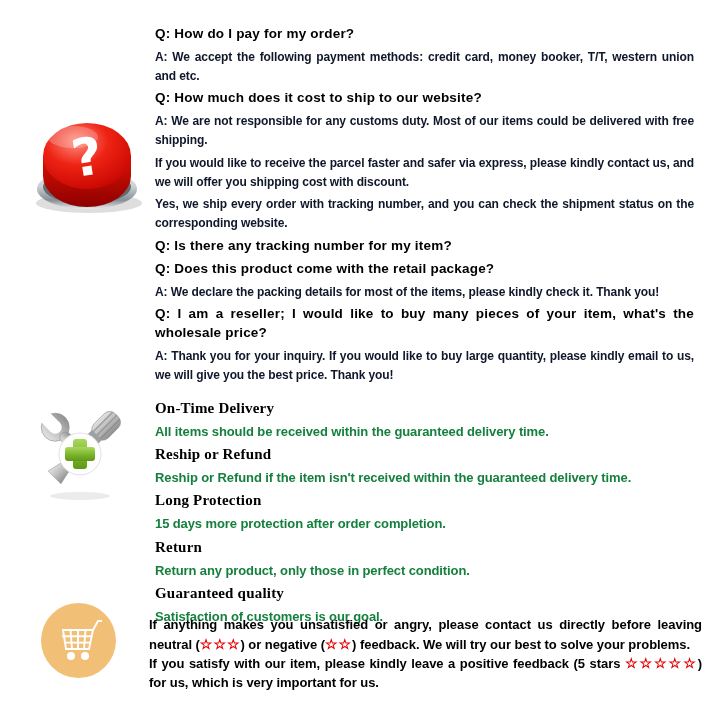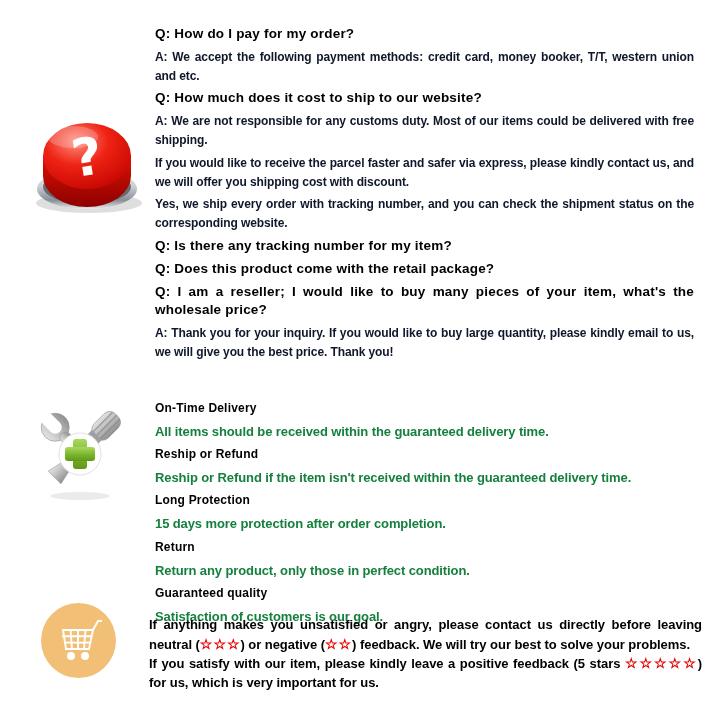--- a/index.html
+++ b/index.html
@@ -8,21 +8,21 @@
     font-family:"Liberation Sans",sans-serif;font-weight:bold;
   }
   .abs{position:absolute;}
   
   .faq-col{left:151px;top:21px;width:547px;}
   .guar-col{left:151px;top:395px;width:547px;}
   .fb-col{left:149px;top:616px;width:553px;}
   p.line{margin:4px;text-align:justify;}
   .q{color:#000;font-size:13.5px;line-height:18.8px;letter-spacing:.2px;}
   .a{color:#0f172a;font-size:12px;line-height:18.8px;letter-spacing:-.1px;}
-  .g-title{color:#000;font-size:12px;line-height:19.1px;letter-spacing:.2px;text-align:left;}
+  .g-title{color:#000;font-size:15px;line-height:19.1px;letter-spacing:.2px;text-align:left;font-family:Liberation Serif, serif;}
   .g-desc{color:#15803d;font-size:13px;line-height:19.1px;letter-spacing:-.1px;text-align:left;}
   .fb-line{margin:0;color:#000;font-size:13px;line-height:18.6px;text-align:justify;letter-spacing:-.05px;}
   .stars{color:#e60000;font-size:14px;letter-spacing:1px;line-height:18.6px;}
   
   .qbtn{left:26px;top:104px;width:122px;height:112px;}
   .tools{left:28px;top:400px;width:104px;height:104px;}
   .cartwrap{
     left:41px;top:603px;width:75px;height:75px;border-radius:50%;
     background:#f2bf77;display:flex;align-items:center;justify-content:center;
   }
@@ -63,20 +63,21 @@
 
   <div class="abs faq-col">
       <p class="line q">Q: How do I pay for my order?</p>
       <p class="line a">A: We accept the following payment methods:  credit card,  money booker,  T/T, western union and etc.</p>
       <p class="line q">Q: How much does it cost to ship to our website?</p>
       <p class="line a">A: We are not responsible for any customs duty. Most of our items could be delivered with free shipping.</p>
       <p class="line a">If you would like to receive the parcel faster and safer via express, please kindly contact us, and we will offer you shipping cost with discount.</p>
       <p class="line a">Yes, we ship every order with tracking number, and you can check the shipment status on the corresponding website.</p>
       <p class="line q">Q: Is there any tracking number for my item?</p>
       <p class="line q">Q: Does this product come with the retail package?</p>
+      <p class="line a">A: We declare the packing details for most of the items, please kindly check it. Thank you!</p>
       <p class="line q">Q: I am a reseller; I would like to buy many pieces of your item, what's the wholesale price?</p>
       <p class="line a">A: Thank you for your inquiry. If you would like to buy large quantity, please kindly email to us, we will give you the best price. Thank you!</p>
     </div>
 
   <div class="abs tools">
     <svg width="104" height="104" viewBox="0 0 104 104" aria-hidden="true">
       <defs>
         <linearGradient id="gMetal" x1="0" y1="0" x2="1" y2="0">
           <stop offset="0%" stop-color="#e3e3e3"></stop>
           <stop offset="50%" stop-color="#bcbcbc"></stop>

